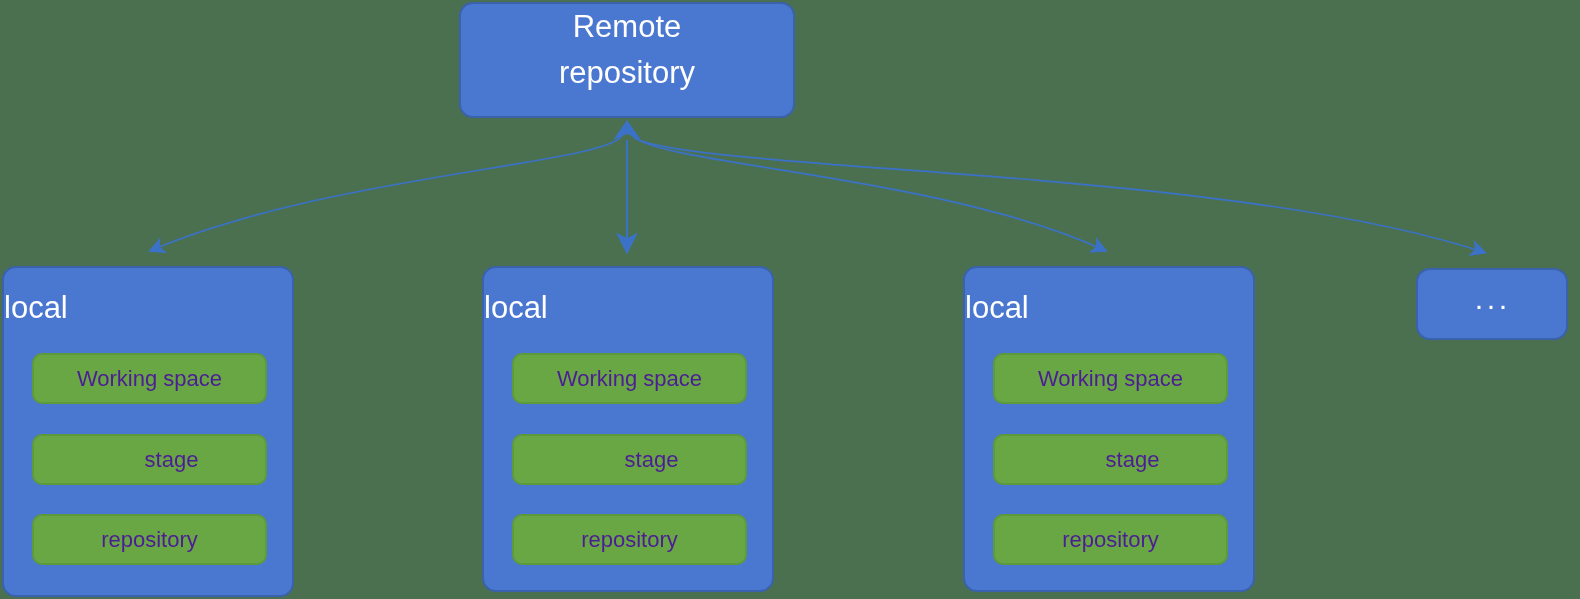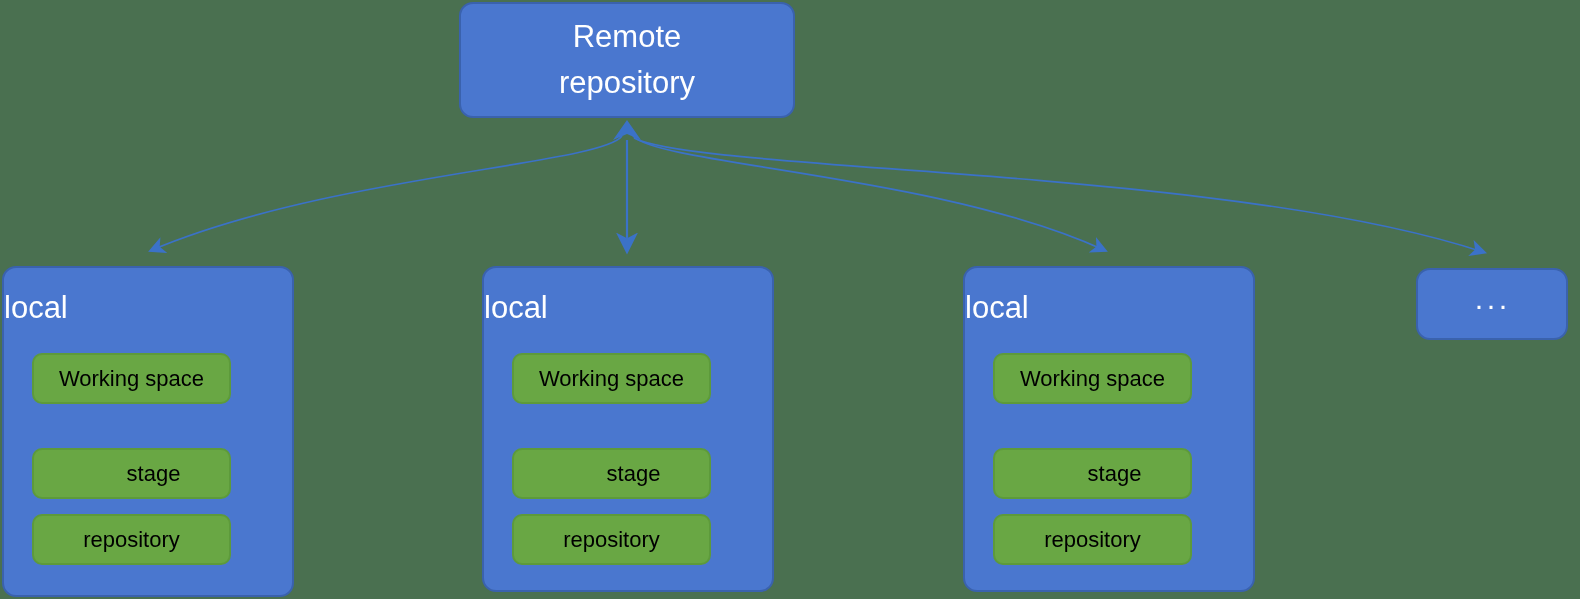--- a/index.html
+++ b/index.html
@@ -33,21 +33,20 @@
     border: 2px solid #3a62ad;
     border-radius: 14px;
     box-sizing: border-box;
   }
   .remote-box {
     left: 459px;
     top: 2px;
     width: 336px;
     height: 116px;
     display: flex;
-    align-items: center;
     justify-content: center;
   }
   .remote-title {
     color: #ffffff;
     font-size: 31px;
     line-height: 1.48;
     text-align: center;
     font-weight: 400;
     white-space: pre-line;
   }
@@ -82,35 +81,35 @@
     text-align: left;
     color: #ffffff;
     font-size: 31px;
     font-weight: 400;
   }
 
   
   .box-green {
     position: absolute;
     left: 28px;
-    width: 199px;
+    width: 235px;
     height: 51px;
     background: #69a744;
     border: 2px solid #5d9a3b;
     border-radius: 10px;
     box-sizing: border-box;
     display: flex;
     align-items: center;
     justify-content: center;
-    color: #000000;
+    color: #4c1d95;
     font-size: 22px;
     font-weight: 400;
   }
   .g-1 { top: 85px; }
-  .g-2 { top: 180px; padding-left: 44px; }
+  .g-2 { top: 166px; padding-left: 44px; }
   .g-3 { top: 246px; }
 </style>
 </head>
 <body>
 
 <div id="stage">
 
   <svg class="arrows-layer" viewBox="0 0 1580 599" width="1580" height="599" xmlns="http://www.w3.org/2000/svg">
     <defs>
       <marker id="arrow-down-left" markerWidth="10" markerHeight="10" refX="7.5" refY="5" orient="auto" markerUnits="strokeWidth">

